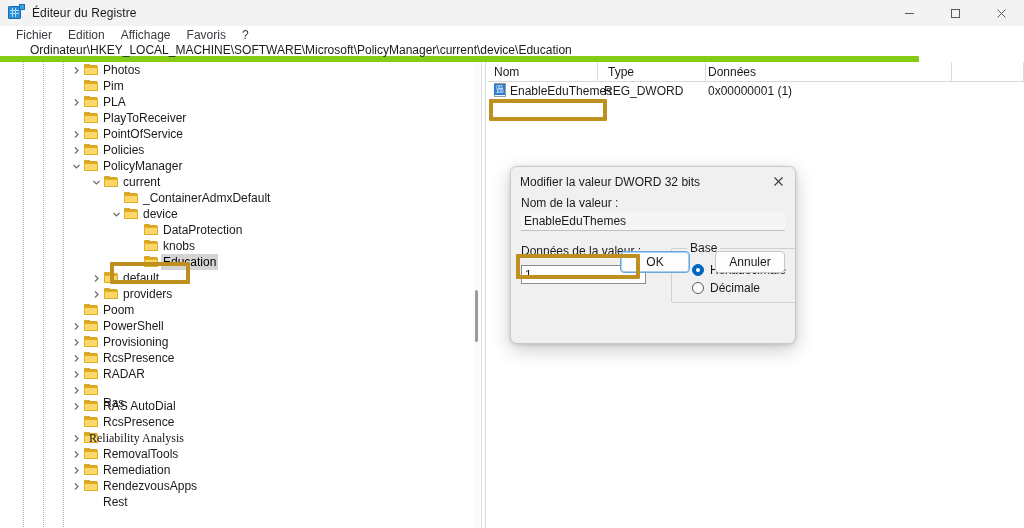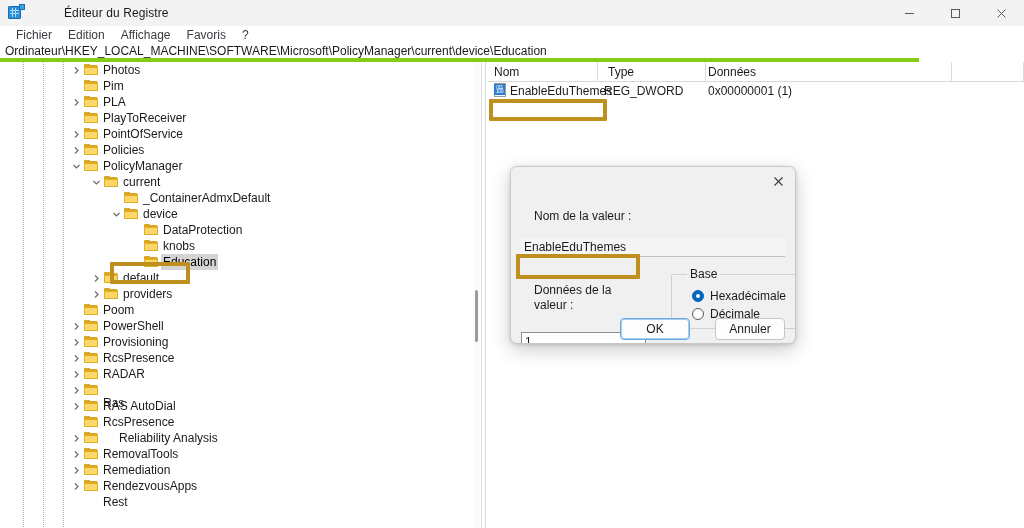--- a/index.html
+++ b/index.html
@@ -19,21 +19,21 @@
     background: #ffffff;
     overflow: hidden;
   }
 
   
   .titlebar {
     position: absolute; left: 0; top: 0;
     width: 1024px; height: 26px;
     background: #f3f3f3;
     border-bottom: 1px solid #f3f3f3;
-    display: flex; align-items: center; gap: 32px;
+    display: flex; align-items: center;
   }
   .title-icon {
     width: 16px; height: 16px;
     margin-left: 8px; margin-right: 8px;
     position: relative; flex: 0 0 auto;
   }
   .title-icon .ic-body {
     position: absolute; left: 0; top: 1px;
     width: 13px; height: 13px;
     background: #2c8fd8;
@@ -82,22 +82,22 @@
     font-size: 12px; color: #3b3b42;
     padding: 0 8px; height: 18px;
     display: flex; align-items: center;
   }
 
   
   .addressbar {
     position: absolute; left: 0; top: 44px;
     width: 919px; height: 18px;
     background: #ffffff;
-    border-bottom: 4px solid #84cc16;
-    display: flex; align-items: center;
+    border-bottom: 6px solid #84cc16;
+    display: flex; align-items: center; padding-left: 25px;
   }
   .address-text {
     font-size: 12px; color: #1b1b1b;
     padding-left: 5px;
     white-space: nowrap;
   }
 
   
   .content {
     position: absolute; left: 0; top: 62px;
@@ -279,21 +279,21 @@
   }
   .dlg-close {
     position: absolute; right: 0; top: 0;
     width: 34px; height: 29px;
     display: flex; align-items: center; justify-content: center;
     color: #3b3b3b;
   }
   .dlg-body { position: relative; padding: 0 10px; }
   .dlg-label {
     font-size: 12px; color: #1b1b1b;
-    margin: 13px; line-height: 15px;
+    margin: 0; line-height: 15px;
   }
   .dlg-input {
     width: 100%; height: 19px;
     background: #f5f5f5;
     border: none;
     border-bottom: 1px solid #c2c2c2;
     font-size: 12px; color: #1b1b1b;
     padding: 0 3px; outline: none;
     font-family: "Liberation Sans", sans-serif;
   }
@@ -674,21 +674,21 @@
               <span class="twisty" style="left: 70px;">
                 <svg width="9" height="9" viewBox="0 0 9 9">
                   <polyline points="3,1.5 6,4.5 3,7.5" fill="none" stroke="#6b6b6b" stroke-width="1.2"></polyline>
                 </svg>
               </span>
               <span class="folder" style="left: 83px;">
                 <span class="f-tab"></span>
                 <span class="f-back"></span>
                 <span class="f-front"></span>
               </span>
-              <span class="tree-label" style="left: 117px;">Reliability Analysis</span>
+              <span class="tree-label" style="left: 87px; font-family: Liberation Serif, serif;">Reliability Analysis</span>
             </div>
             <div class="tree-row">
               <span class="twisty" style="left: 70px;">
                 <svg width="9" height="9" viewBox="0 0 9 9">
                   <polyline points="3,1.5 6,4.5 3,7.5" fill="none" stroke="#6b6b6b" stroke-width="1.2"></polyline>
                 </svg>
               </span>
               <span class="folder" style="left: 83px;">
                 <span class="f-tab"></span>
                 <span class="f-back"></span>
@@ -755,20 +755,21 @@
             <span class="lr-cell" style="left: 116px;">REG_DWORD</span>
             <span class="lr-cell" style="left: 220px;">0x00000001 (1)</span>
           </div>
         </div>
     </div>
 
   </div>
 
   <div class="dialog">
     <div class="dlg-titlebar">
+      <div class="dlg-title">Modifier la valeur DWORD 32 bits</div>
       <div class="dlg-close">
         <svg width="11" height="11" viewBox="0 0 11 11">
             <line x1="1.5" y1="1.5" x2="9.5" y2="9.5" stroke="#3b3b3b" stroke-width="1.1"></line>
             <line x1="9.5" y1="1.5" x2="1.5" y2="9.5" stroke="#3b3b3b" stroke-width="1.1"></line>
           </svg>
       </div>
     </div>
 
     <div class="dlg-body">
       <div class="dlg-label">Nom de la valeur :</div>

